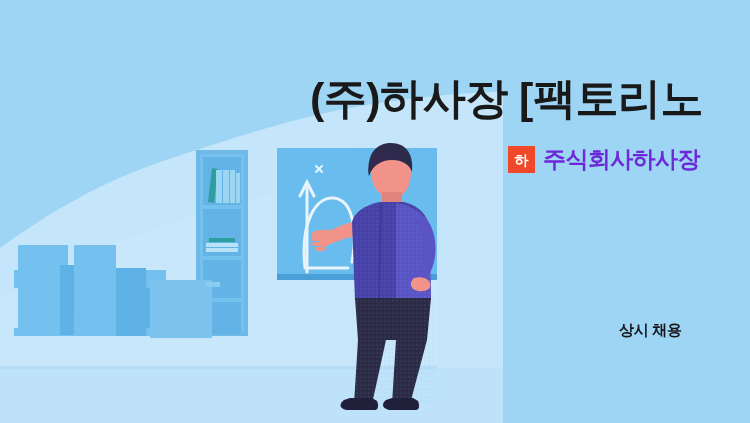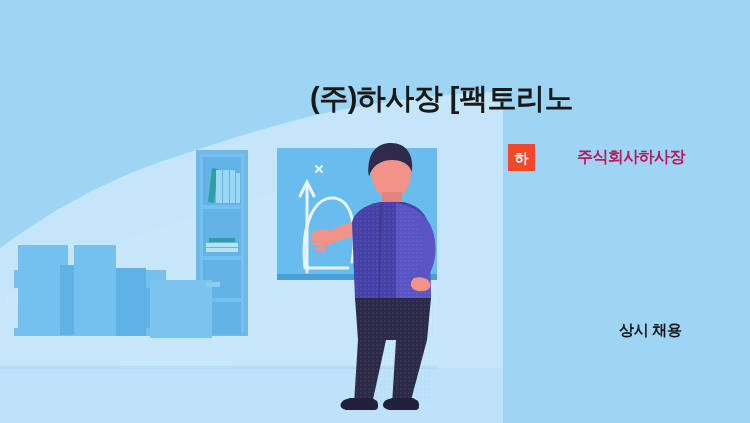--- a/index.html
+++ b/index.html
@@ -10,21 +10,21 @@
     position:relative;
   }
   #stage{
     position:absolute;inset:0;width:750px;height:423px;overflow:hidden;
   }
   #art{position:absolute;left:0;top:0;width:750px;height:423px;}
 
   .txt-title{
     position:absolute;
     left:310px;top:76px;
-    font-size:29px;
+    font-size:43px;
     font-weight:bold;
     color:#191919;
     letter-spacing:-0.5px;
     white-space:nowrap;
     line-height:44px;
   }
   .logo-wrap{
     position:absolute;
     left:508px;top:144px;
     display:flex;align-items:center;gap:8px;
@@ -32,21 +32,21 @@
   }
   .logo-badge{
     width:27px;height:27px;
     background:#f0492a;
     color:#ffffff;
     font-size:14px;font-weight:bold;
     display:flex;align-items:center;justify-content:center;
     line-height:1;
   }
   .logo-name{
-    font-size:16px;font-weight:bold;color:#be185d;letter-spacing:-0.6px;margin-left:34px;
+    font-size:23px;font-weight:bold;color:#6d28d9;letter-spacing:-0.6px;
   }
   .txt-status{
     position:absolute;
     left:619px;top:321px;
     font-size:15px;font-weight:bold;color:#17171b;letter-spacing:-0.3px;
     white-space:nowrap;
   }
 </style>
 </head>
 <body>

